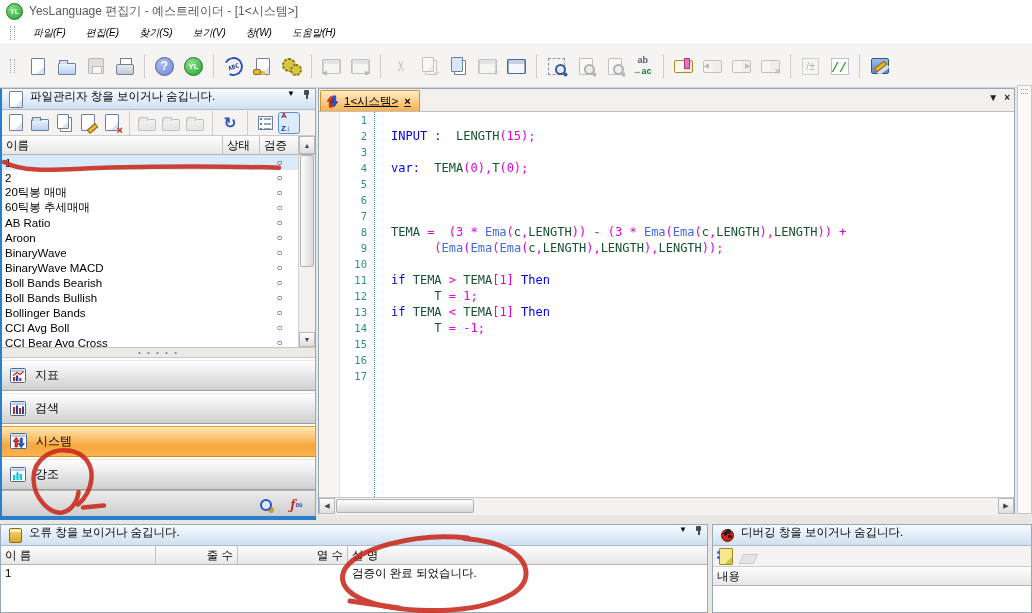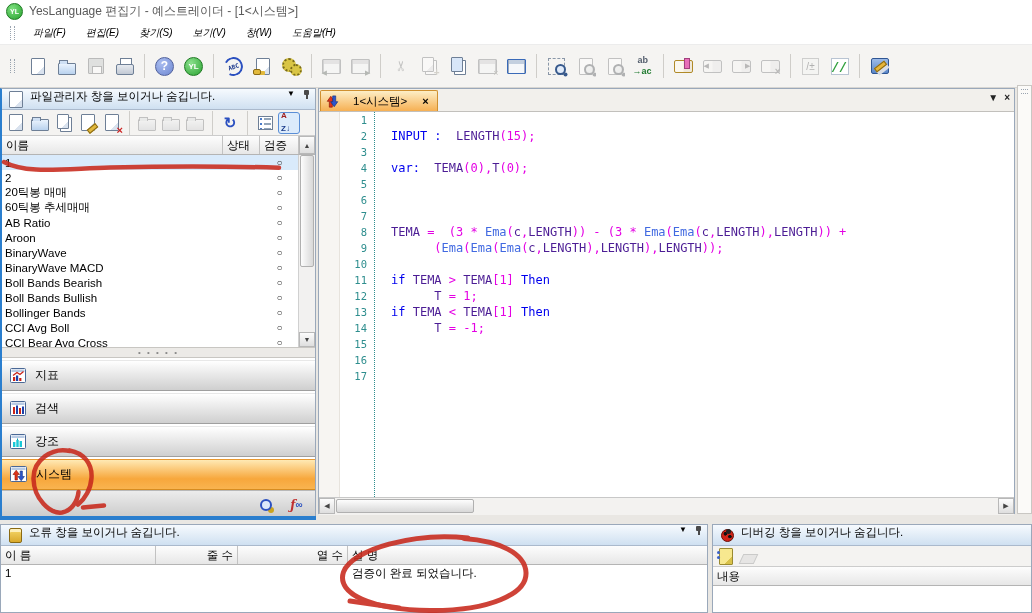--- a/index.html
+++ b/index.html
@@ -121,35 +121,35 @@
   #fp-vthumb{position:absolute;left:1px;top:0;width:14px;height:112px;background:linear-gradient(90deg,#fdfdfd,#d8d8d8);border:1px solid #b0b0b0;border-radius:2px;box-sizing:border-box;}
   .scr-btn{position:absolute;width:16px;height:15px;display:flex;align-items:center;justify-content:center;font-size:7px;color:#444;background:linear-gradient(#fcfcfc,#dedede);border:1px solid #b8b8b8;box-sizing:border-box;}
   #fp-splitter{height:9px;background:#eceae7;border-top:1px solid #c8c6c2;border-bottom:1px solid #c8c6c2;display:flex;align-items:center;justify-content:center;color:#8a8a8a;font-size:8px;letter-spacing:2px;}
   .nav-btn{height:29px;margin-top:2px;background:linear-gradient(#ffffff,#cfcfcf);border-top:1px solid #e8e8e8;border-bottom:1px solid #9f9f9f;display:flex;align-items:center;gap:7px;padding-left:7px;font-size:12px;}
   .nav-active{background:linear-gradient(#ffe9b4,#f7a73c 65%,#f9b450);border-bottom:1px solid #d78c20;border-top:1px solid #e89830;}
   #fp-status{height:27px;background:linear-gradient(#ececec,#cacaca);border-top:1px solid #b8b8b8;display:flex;align-items:center;justify-content:flex-end;gap:2px;padding-right:4px;}
 
   
   #editor{left:318px;top:88px;width:697px;height:426px;background:#fff;border:1px solid #9aa8ba;box-sizing:border-box;}
   #tabbar{height:22px;background:#f2f0ec;border-bottom:1px solid #c2c0bc;display:flex;align-items:flex-end;position:relative;}
-  #tab-active{height:21px;margin-left:1px;display:flex;align-items:center;gap:13px;padding:0 6px 0 4px;
-     background:linear-gradient(#fdeec6,#f6b053);border:1px solid #cf9030;border-bottom:none;border-radius:2px 2px 0 0;font-size:11.5px;box-sizing:border-box;}
+  #tab-active{height:21px;margin-left:1px;display:flex;align-items:center;gap:4px;padding:0 6px 0 4px;
+     background:linear-gradient(#fdeec6,#f6b053);border:1px solid #cf9030;border-bottom:none;border-radius:2px 2px 0 0;font-size:11.5px;box-sizing:border-box;text-decoration:underline;}
   .tab-close{font-size:11px;font-weight:bold;padding:0 2px;}
   #tab-controls{position:absolute;right:4px;top:3px;display:flex;gap:6px;align-items:center;}
   #tab-controls .tc{font-size:10px;font-weight:bold;color:#222;}
   #codearea{position:relative;height:385px;overflow:hidden;background:#fff;}
   #gutter-margin{position:absolute;left:0;top:0;width:20px;height:100%;background:#f7f5f2;border-right:1px solid #e7e3dd;}
   #gutter-line{position:absolute;left:55px;top:0;width:0;height:100%;border-left:1px dotted #2e8e8e;}
   .cl{display:flex;height:16px;line-height:16px;font-family:"DejaVu Sans Mono",monospace;font-size:12px;white-space:pre;}
   .ln{width:48px;text-align:right;padding-right:10px;color:#2e8e8e;font-size:10.5px;flex:0 0 auto;}
   .ctext{padding-left:14px;}
   .c-k{color:#0000ee;}
   .c-f{color:#4169e1;}
   .c-m{color:#e400e4;}
-  .c-t{color:#4c1d95;}
+  .c-t{color:#14532d;}
   #hscroll{position:relative;height:17px;background:#f3f2f0;border-top:1px solid #c8c8c8;}
   #hthumb{position:absolute;left:17px;top:1px;width:138px;height:14px;background:linear-gradient(#fdfdfd,#d8d8d8);border:1px solid #b0b0b0;border-radius:2px;box-sizing:border-box;}
 
   #rightstrip{left:1017px;top:85px;width:15px;height:429px;background:#fbfaf8;border:1px solid #c9c7c3;box-sizing:border-box;}
   #rightstrip .hgrip{margin:3px auto;width:7px;height:3px;border-top:1px dotted #9aa4b0;border-bottom:1px dotted #9aa4b0;}
 
   
   #errorpanel{left:0;top:524px;width:708px;height:89px;background:#fff;border:1px solid #9aa8ba;box-sizing:border-box;}
   #err-colhead{height:18px;display:flex;background:linear-gradient(#fdfdfd,#e7e7e7);border-bottom:1px solid #b4b4b4;font-size:11.5px;}
   .err-c0{width:155px;}
@@ -439,43 +439,43 @@
               <rect x="1.5" y="1.5" width="15" height="14" fill="#fff" stroke="#4a6896" rx="1"></rect>
               <rect x="2.5" y="2.5" width="13" height="2.5" fill="#b9cbe4"></rect>
               <rect x="4" y="7" width="2" height="7" fill="#cc2418"></rect>
               <rect x="7" y="5.5" width="2" height="8.5" fill="#1c3fa8"></rect>
               <rect x="10" y="8" width="2" height="6" fill="#cc2418"></rect>
               <rect x="13" y="6.5" width="2" height="7.5" fill="#1c3fa8"></rect>
             </svg>
           </span>
           <span class="nav-lb">검색</span>
         </div>
+        <div class="nav-btn nav-active">
+          <span class="nav-ic">
+            <svg width="20" height="19" viewBox="0 0 20 19">
+              <rect x="1.5" y="1.5" width="16" height="15" fill="#fff" stroke="#4a6896" rx="1"></rect>
+              <rect x="2.5" y="2.5" width="14" height="2.5" fill="#b9cbe4"></rect>
+              <path d="M6 15V9.5H4L7.2 5.2 10.4 9.5H8.4V15Z" fill="#e03318" stroke="#8a1404" stroke-width="0.6"></path>
+              <path d="M13.4 6v5.5h2L12.2 15.8 9 11.5h2.2V6Z" fill="#2c55cc" stroke="#14307e" stroke-width="0.6"></path>
+            </svg>
+          </span>
+          <span class="nav-lb">시스템</span>
+        </div>
         <div class="nav-btn">
           <span class="nav-ic">
             <svg width="19" height="18" viewBox="0 0 19 18">
               <rect x="1.5" y="1.5" width="15" height="14" fill="#fff" stroke="#4a6896" rx="1"></rect>
               <rect x="2.5" y="2.5" width="13" height="2.5" fill="#b9cbe4"></rect>
               <rect x="4" y="9" width="2.4" height="5" fill="#19c8d8"></rect>
               <rect x="7.3" y="7" width="2.4" height="7" fill="#19c8d8"></rect>
               <rect x="10.6" y="8" width="2.4" height="6" fill="#19c8d8"></rect>
               <line x1="8.5" y1="5.5" x2="8.5" y2="7" stroke="#0a98a8"></line>
             </svg>
           </span>
           <span class="nav-lb">강조</span>
-        </div>
-        <div class="nav-btn nav-active">
-          <span class="nav-ic">
-            <svg width="20" height="19" viewBox="0 0 20 19">
-              <rect x="1.5" y="1.5" width="16" height="15" fill="#fff" stroke="#4a6896" rx="1"></rect>
-              <rect x="2.5" y="2.5" width="14" height="2.5" fill="#b9cbe4"></rect>
-              <path d="M6 15V9.5H4L7.2 5.2 10.4 9.5H8.4V15Z" fill="#e03318" stroke="#8a1404" stroke-width="0.6"></path>
-              <path d="M13.4 6v5.5h2L12.2 15.8 9 11.5h2.2V6Z" fill="#2c55cc" stroke="#14307e" stroke-width="0.6"></path>
-            </svg>
-          </span>
-          <span class="nav-lb">시스템</span>
         </div>
       </div>
     <div id="fp-status">
         <span class="tb-btn">
           <span class="ic ic-s ic-zoom-settings"></span>
         </span>
         <span class="tb-btn">
           <span class="ic ic-s ic-function-fx"></span>
         </span>
       </div>

